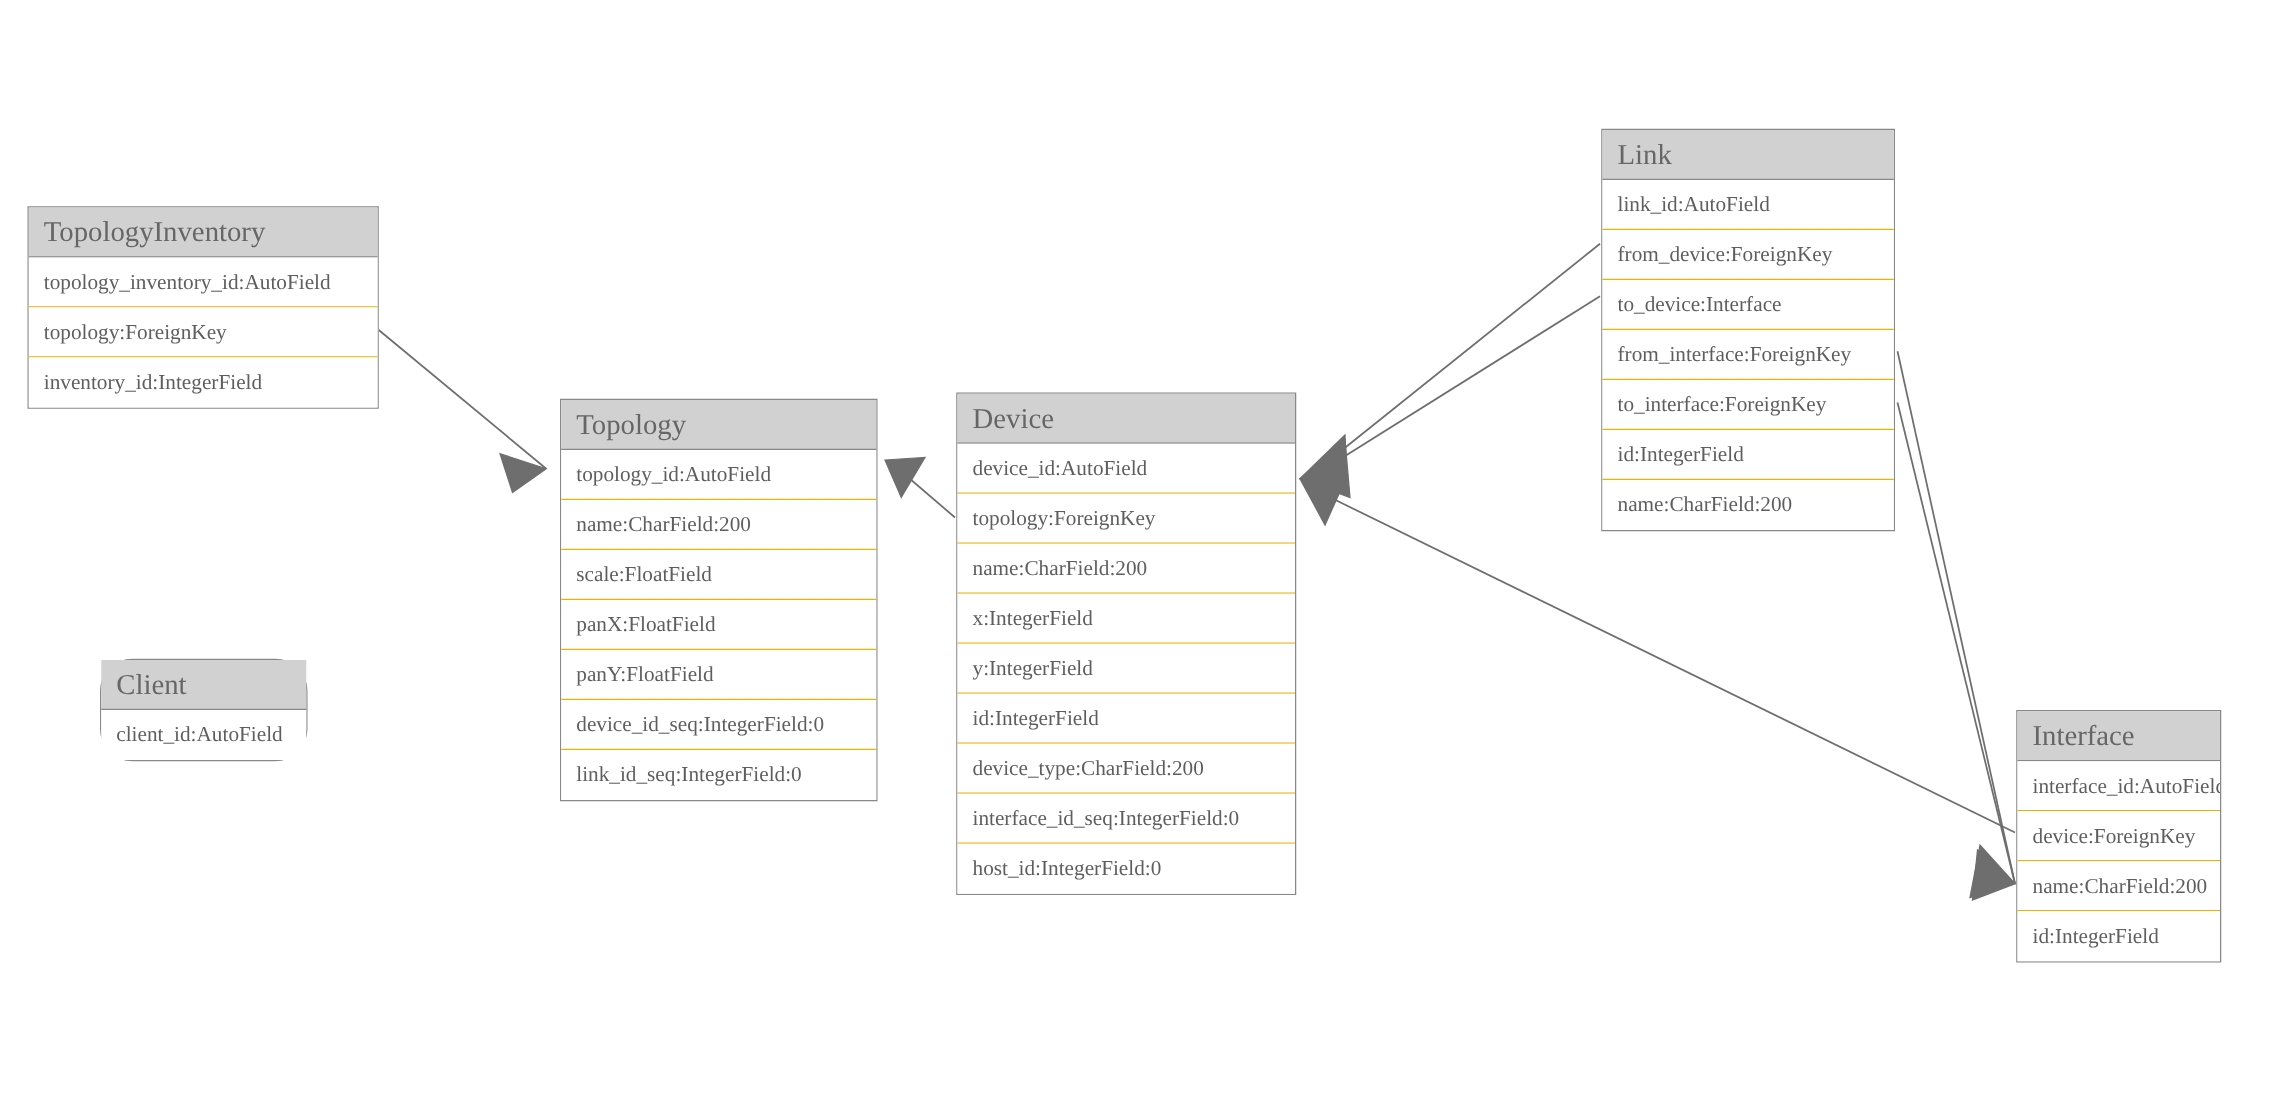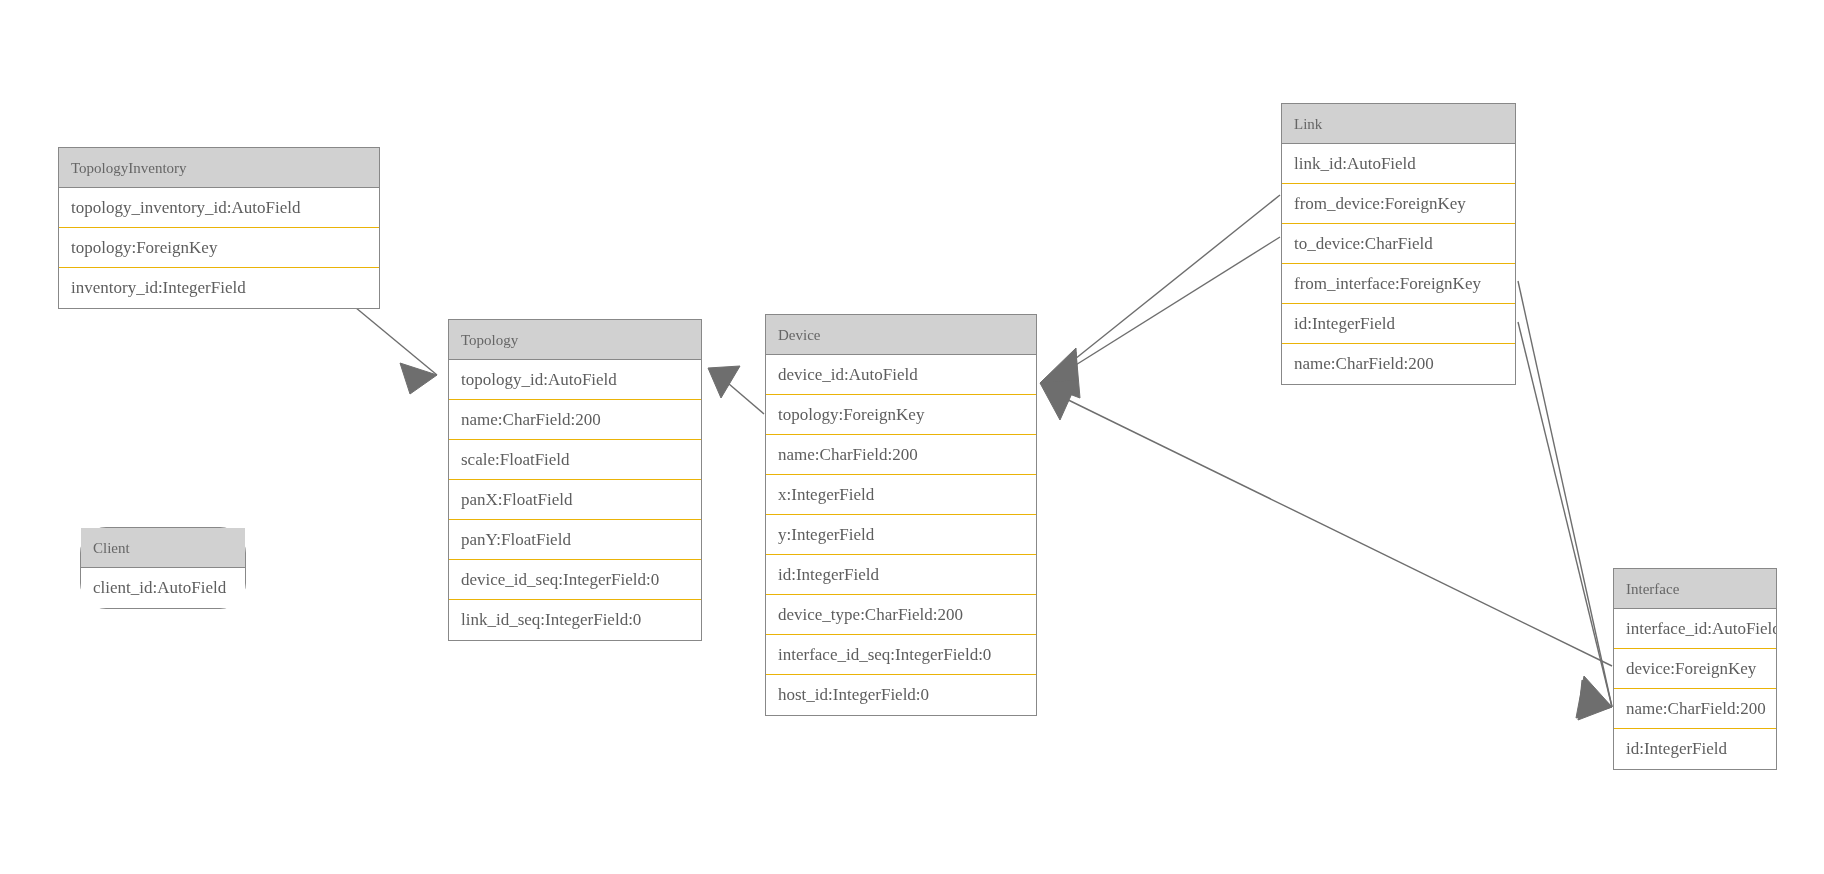--- a/index.html
+++ b/index.html
@@ -28,21 +28,21 @@
     box-sizing: border-box;
     border: 1px solid #888888;
     background: #ffffff;
     z-index: 2;
   }
   .entity-header {
     box-sizing: border-box;
     background: #d1d1d1;
     border-bottom: 1px solid #888888;
     color: #666666;
-    font-size: 15px;
+    font-size: 23px;
     line-height: 40px;
     height: 40px;
     padding: 0 0 0 12px;
     white-space: nowrap;
     overflow: hidden;
   }
   .entity-row {
     box-sizing: border-box;
     height: 40px;
     line-height: 40px;
@@ -88,21 +88,21 @@
         <path d="M 1518 281 L 1612 707" stroke="#6e6e6e" stroke-width="1.4" fill="none"></path>
         <path d="M 1612 707 L 1584 676 L 1576 718 Z" fill="#6e6e6e" stroke="#6e6e6e" stroke-width="1"></path>
       </g>
       <g>
         <path d="M 1518 322 L 1612 707" stroke="#6e6e6e" stroke-width="1.4" fill="none"></path>
         <path d="M 1612 707 L 1582 680 L 1578 720 Z" fill="#6e6e6e" stroke="#6e6e6e" stroke-width="1"></path>
       </g>
     </svg>
 
   <div id="entity-layer">
-      <div class="entity" style="left: 22px; top: 147px; width: 322px; margin-left: 36px;">
+      <div class="entity" style="left: 22px; top: 165px; width: 281px;">
         <div class="entity-header">TopologyInventory</div>
         <div class="entity-row">topology_inventory_id:AutoField</div>
         <div class="entity-row">topology:ForeignKey</div>
         <div class="entity-row">inventory_id:IntegerField</div>
       </div>
       <div class="entity" style="left: 80px; top: 527px; width: 166px; border-radius: 26px;">
         <div class="entity-header">Client</div>
         <div class="entity-row">client_id:AutoField</div>
       </div>
       <div class="entity" style="left: 448px; top: 319px; width: 254px;">
@@ -124,22 +124,23 @@
         <div class="entity-row">y:IntegerField</div>
         <div class="entity-row">id:IntegerField</div>
         <div class="entity-row">device_type:CharField:200</div>
         <div class="entity-row">interface_id_seq:IntegerField:0</div>
         <div class="entity-row">host_id:IntegerField:0</div>
       </div>
       <div class="entity" style="left: 1281px; top: 103px; width: 235px;">
         <div class="entity-header">Link</div>
         <div class="entity-row">link_id:AutoField</div>
         <div class="entity-row">from_device:ForeignKey</div>
-        <div class="entity-row">to_device:CharField</div>
+        <div class="entity-row">to_device:Interface</div>
         <div class="entity-row">from_interface:ForeignKey</div>
+        <div class="entity-row">to_interface:ForeignKey</div>
         <div class="entity-row">id:IntegerField</div>
         <div class="entity-row">name:CharField:200</div>
       </div>
       <div class="entity" style="left: 1613px; top: 568px; width: 164px;">
         <div class="entity-header">Interface</div>
         <div class="entity-row">interface_id:AutoField</div>
         <div class="entity-row">device:ForeignKey</div>
         <div class="entity-row">name:CharField:200</div>
         <div class="entity-row">id:IntegerField</div>
       </div>

